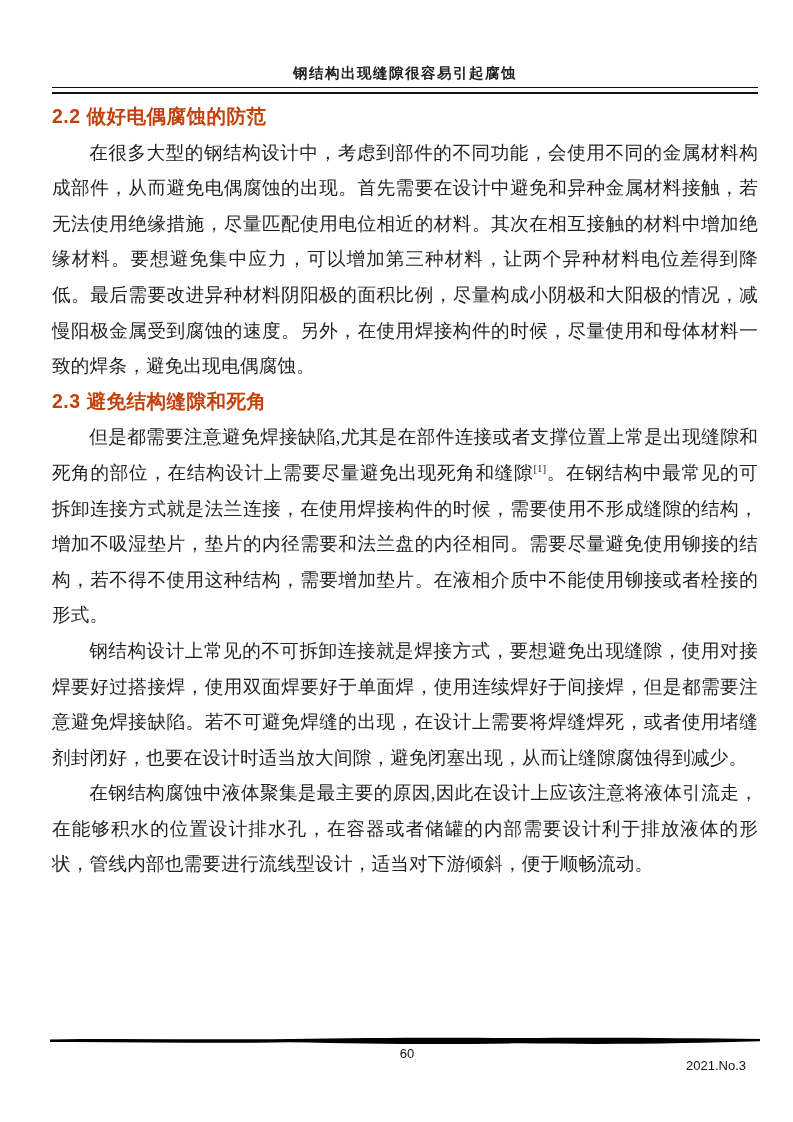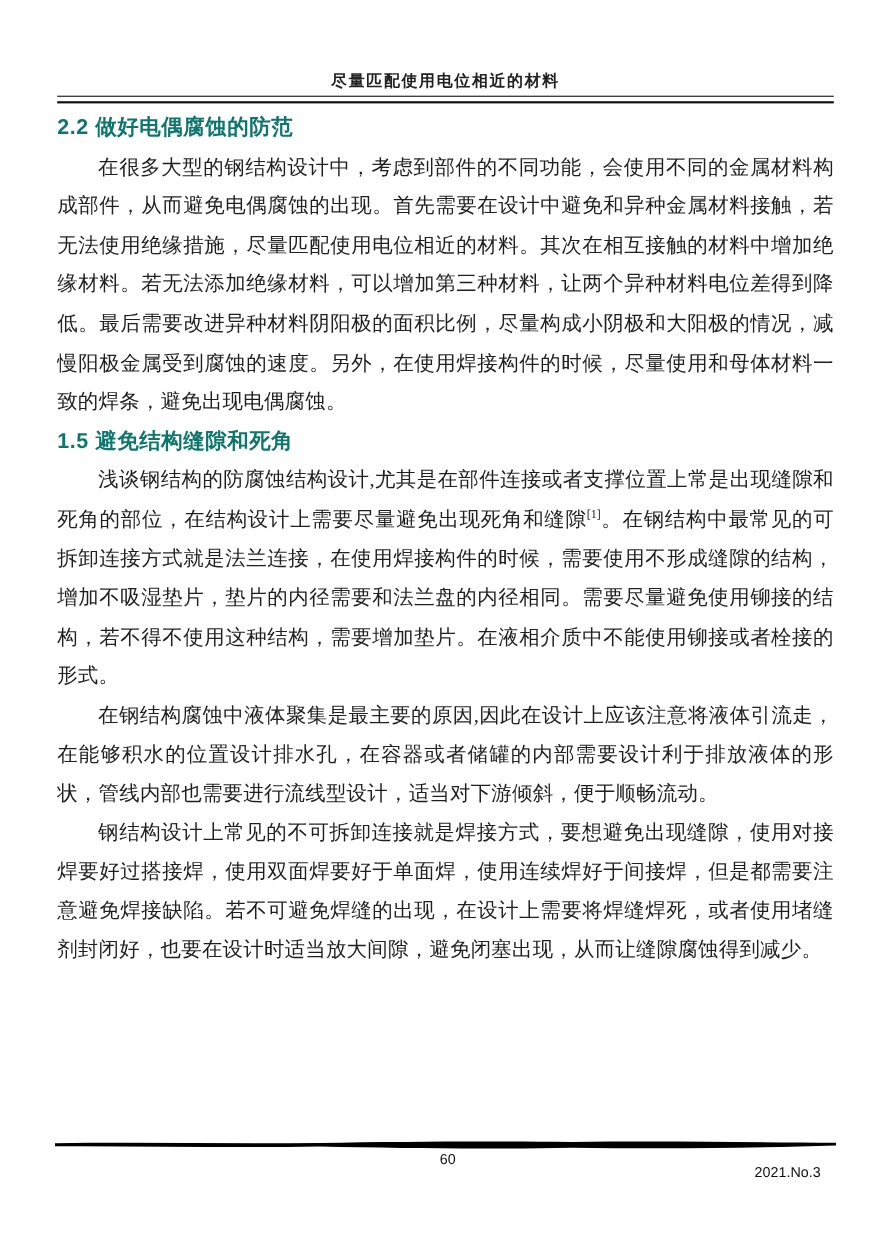--- a/index.html
+++ b/index.html
@@ -34,21 +34,21 @@
   }
   .content p { margin:0; text-indent:2em; }
   .content p.no-indent { text-indent:0; }
   .content h2 {
     margin:0;
     font-family:"Liberation Sans","DejaVu Sans",sans-serif;
     font-size:19.5px; font-weight:bold;
     line-height:35.6px;
     letter-spacing:0.5px;
     text-align:left;
-    color:#0f766e;
+    color:#c2410c;
   }
   sup.cite {
     font-size:11px; line-height:0; vertical-align:super;
     letter-spacing:0;
   }
   
   .footer-rule-wrap {
     position:absolute; top:1037px; left:50px; width:710px; height:8px;
   }
   .footer-rule-wrap svg { display:block; }
@@ -63,38 +63,38 @@
   .journal-issue {
     position:absolute; right:12px; top:12px;
   }
 </style>
 </head>
 <body>
 
 <div class="page">
 
   <div class="header">
-    <div class="header-title">尽量匹配使用电位相近的材料</div>
+    <div class="header-title">钢结构出现缝隙很容易引起腐蚀</div>
     <div class="header-rule"></div>
   </div>
 
   <div class="content">
 
 
     <h2>2.2 做好电偶腐蚀的防范</h2>
 
-    <p>在很多大型的钢结构设计中，考虑到部件的不同功能，会使用不同的金属材料构成部件，从而避免电偶腐蚀的出现。首先需要在设计中避免和异种金属材料接触，若无法使用绝缘措施，尽量匹配使用电位相近的材料。其次在相互接触的材料中增加绝缘材料。若无法添加绝缘材料，可以增加第三种材料，让两个异种材料电位差得到降低。最后需要改进异种材料阴阳极的面积比例，尽量构成小阴极和大阳极的情况，减慢阳极金属受到腐蚀的速度。另外，在使用焊接构件的时候，尽量使用和母体材料一致的焊条，避免出现电偶腐蚀。</p>
+    <p>在很多大型的钢结构设计中，考虑到部件的不同功能，会使用不同的金属材料构成部件，从而避免电偶腐蚀的出现。首先需要在设计中避免和异种金属材料接触，若无法使用绝缘措施，尽量匹配使用电位相近的材料。其次在相互接触的材料中增加绝缘材料。要想避免集中应力，可以增加第三种材料，让两个异种材料电位差得到降低。最后需要改进异种材料阴阳极的面积比例，尽量构成小阴极和大阳极的情况，减慢阳极金属受到腐蚀的速度。另外，在使用焊接构件的时候，尽量使用和母体材料一致的焊条，避免出现电偶腐蚀。</p>
 
-    <h2>1.5 避免结构缝隙和死角</h2>
+    <h2>2.3 避免结构缝隙和死角</h2>
 
-    <p><span>浅谈钢结构的防腐蚀结构设计,尤其是在部件连接或者支撑位置上常是出现缝隙和死角的部位，在结构设计上需要尽量避免出现死角和缝隙</span><sup class="cite">[1]</sup><span>。在钢结构中最常见的可拆卸连接方式就是法兰连接，在使用焊接构件的时候，需要使用不形成缝隙的结构，增加不吸湿垫片，垫片的内径需要和法兰盘的内径相同。需要尽量避免使用铆接的结构，若不得不使用这种结构，需要增加垫片。在液相介质中不能使用铆接或者栓接的形式。</span></p>
+    <p><span>但是都需要注意避免焊接缺陷,尤其是在部件连接或者支撑位置上常是出现缝隙和死角的部位，在结构设计上需要尽量避免出现死角和缝隙</span><sup class="cite">[1]</sup><span>。在钢结构中最常见的可拆卸连接方式就是法兰连接，在使用焊接构件的时候，需要使用不形成缝隙的结构，增加不吸湿垫片，垫片的内径需要和法兰盘的内径相同。需要尽量避免使用铆接的结构，若不得不使用这种结构，需要增加垫片。在液相介质中不能使用铆接或者栓接的形式。</span></p>
+
+    <p>钢结构设计上常见的不可拆卸连接就是焊接方式，要想避免出现缝隙，使用对接焊要好过搭接焊，使用双面焊要好于单面焊，使用连续焊好于间接焊，但是都需要注意避免焊接缺陷。若不可避免焊缝的出现，在设计上需要将焊缝焊死，或者使用堵缝剂封闭好，也要在设计时适当放大间隙，避免闭塞出现，从而让缝隙腐蚀得到减少。</p>
 
     <p>在钢结构腐蚀中液体聚集是最主要的原因,因此在设计上应该注意将液体引流走，在能够积水的位置设计排水孔，在容器或者储罐的内部需要设计利于排放液体的形状，管线内部也需要进行流线型设计，适当对下游倾斜，便于顺畅流动。</p>
-
-    <p>钢结构设计上常见的不可拆卸连接就是焊接方式，要想避免出现缝隙，使用对接焊要好过搭接焊，使用双面焊要好于单面焊，使用连续焊好于间接焊，但是都需要注意避免焊接缺陷。若不可避免焊缝的出现，在设计上需要将焊缝焊死，或者使用堵缝剂封闭好，也要在设计时适当放大间隙，避免闭塞出现，从而让缝隙腐蚀得到减少。</p>
 
   </div>
 
   <div class="footer-rule-wrap">
     <svg width="710" height="8" viewBox="0 0 710 8" xmlns="http://www.w3.org/2000/svg">
       <path fill="#000000" d="M0,2.4 C80,1.0 160,3.2 240,2.0 C320,0.8 390,0.2 470,1.1 C560,0.2 640,1.4 710,1.9
            L710,4.3 C640,6.4 560,7.8 470,6.3 C390,7.8 320,6.9 240,5.3 C160,6.7 80,4.6 0,5.0 Z"></path>
     </svg>
   </div>
 

